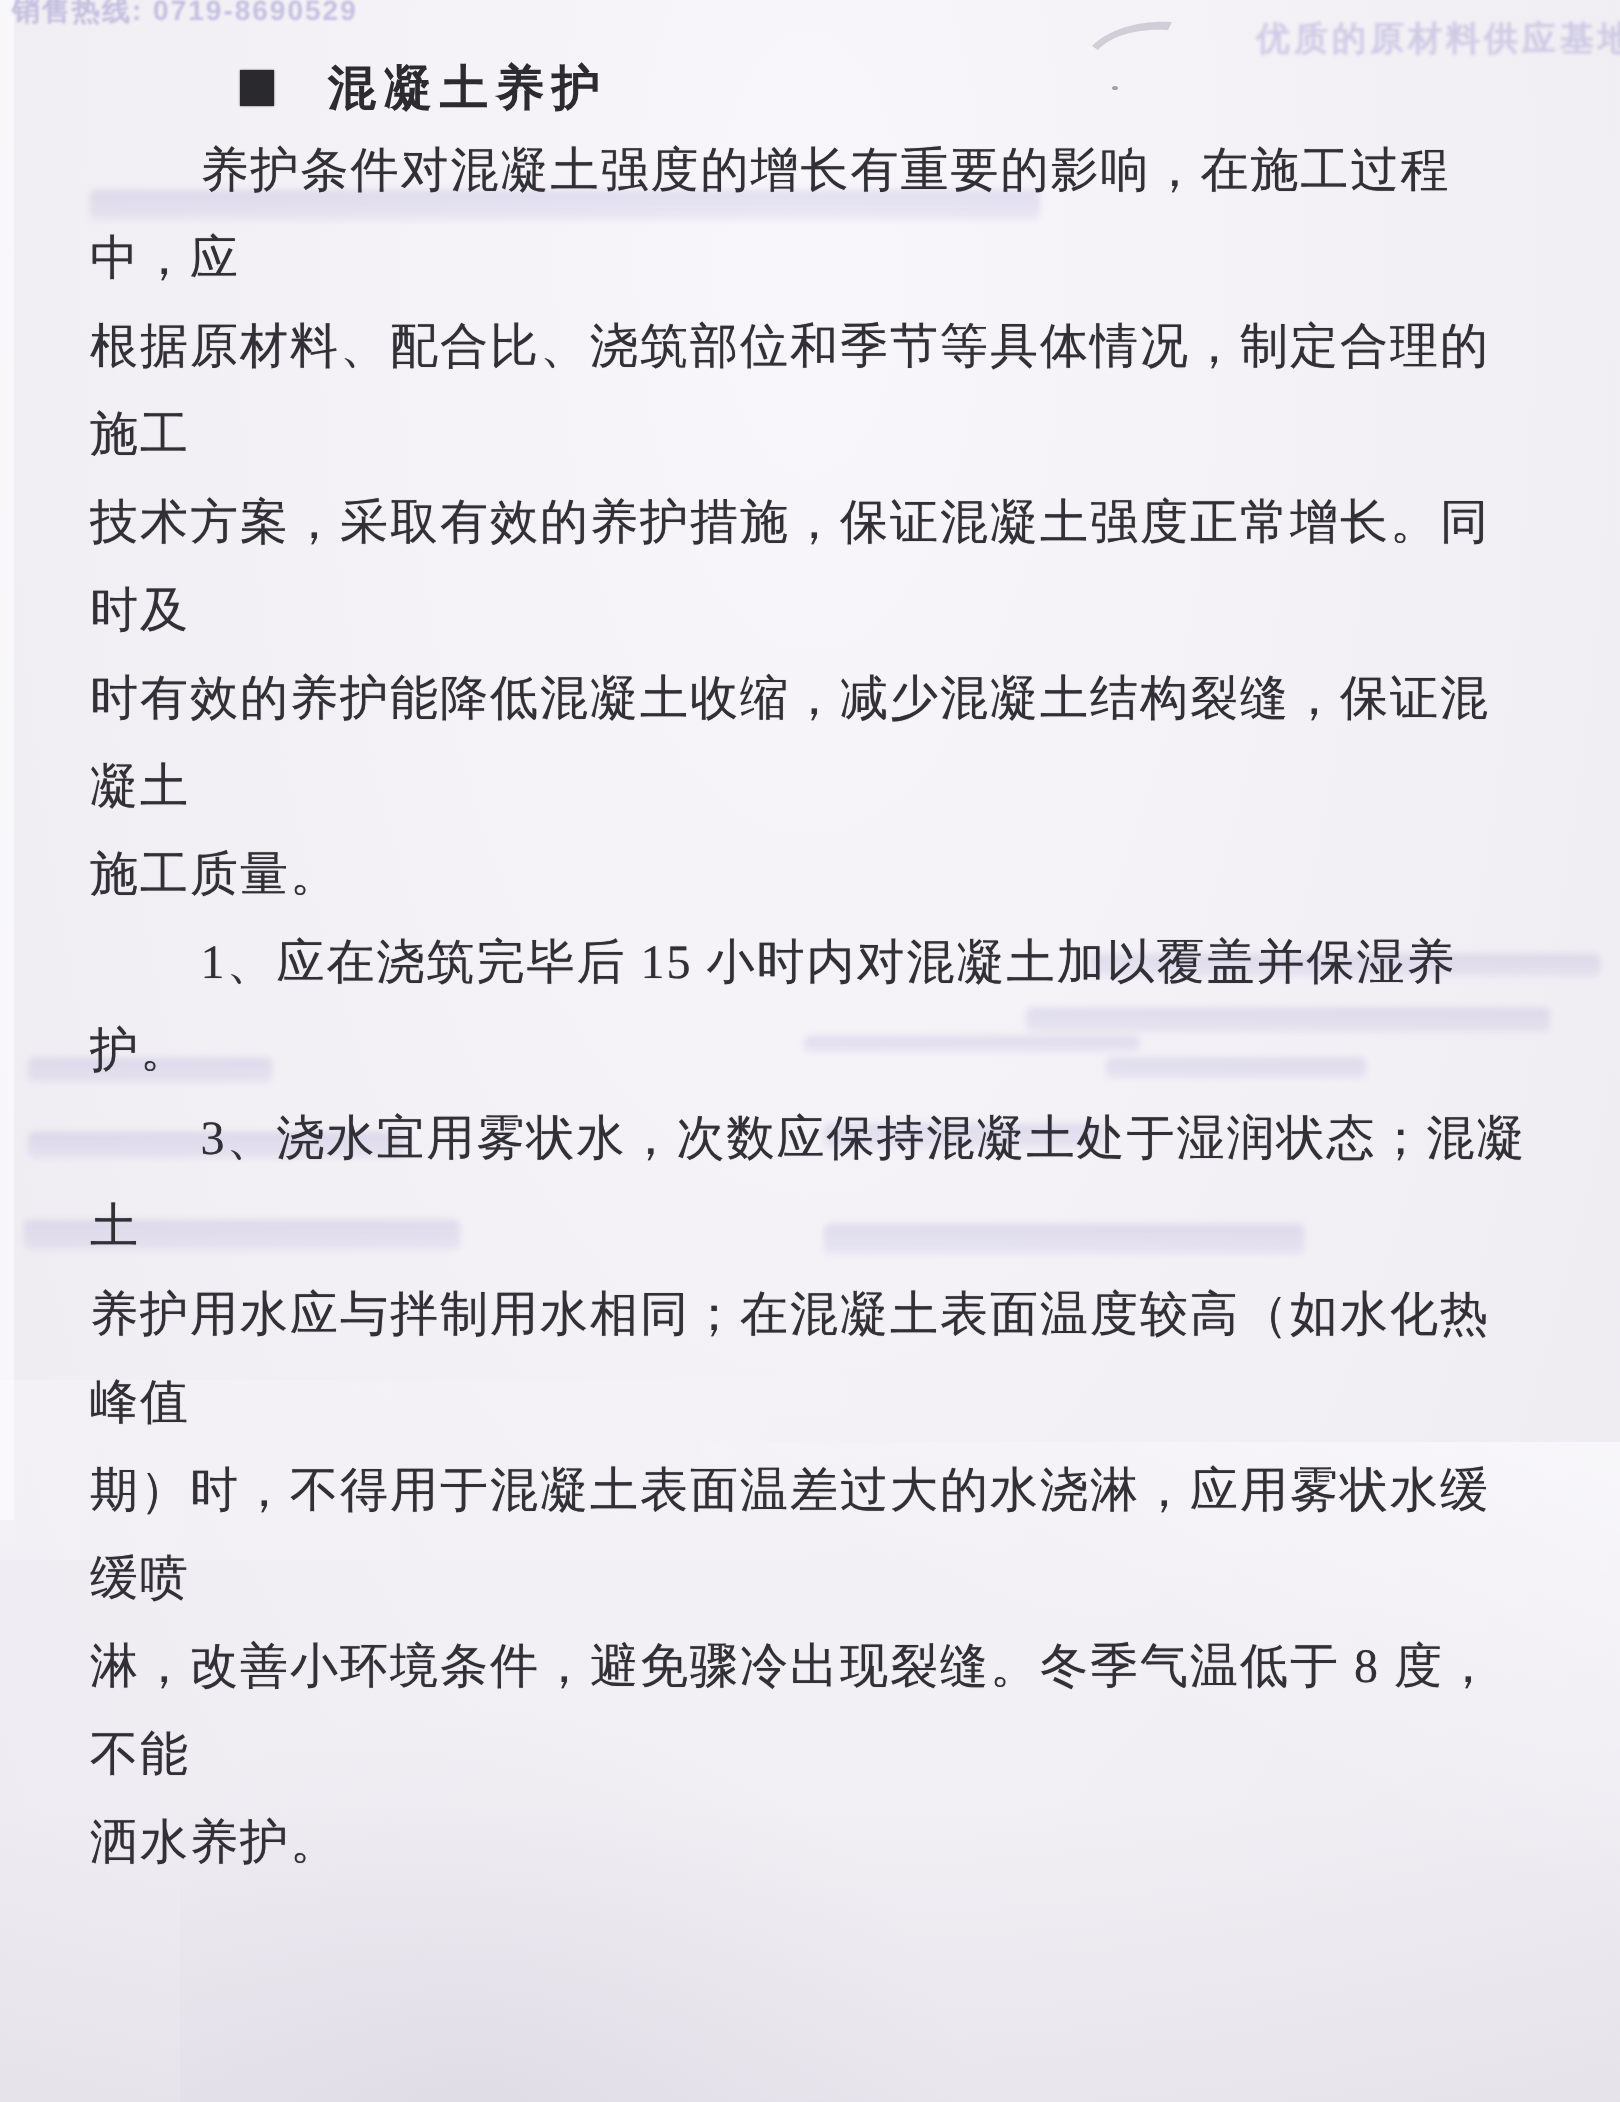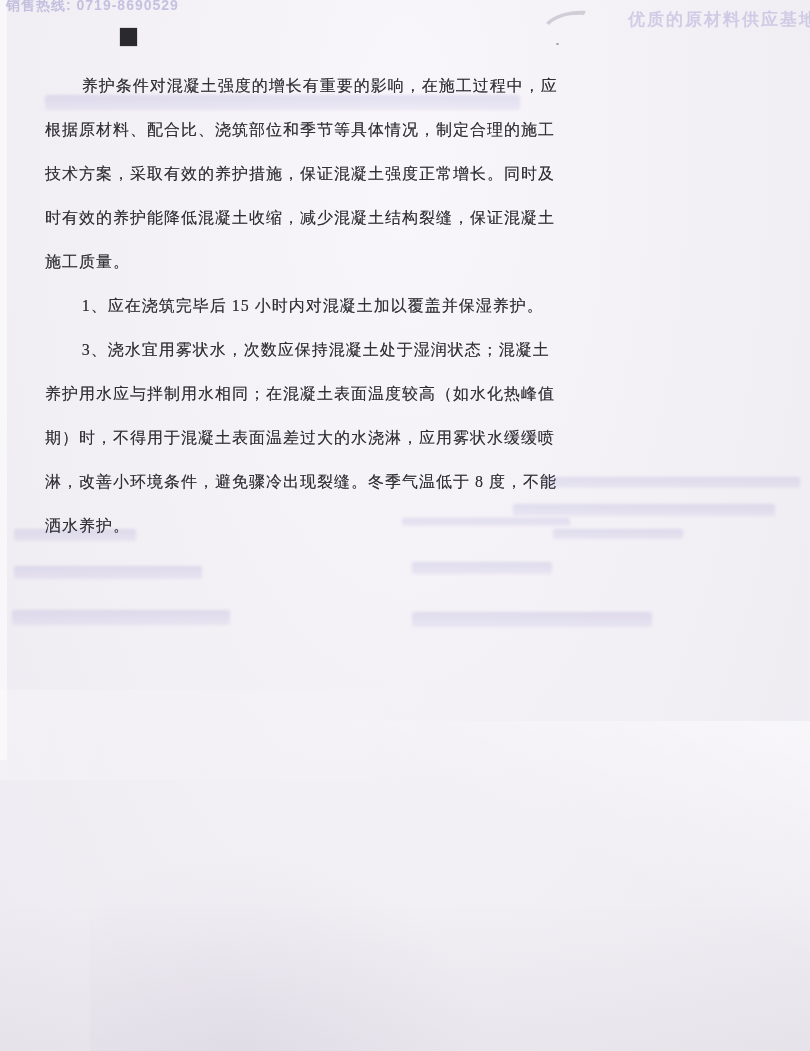--- a/index.html
+++ b/index.html
@@ -91,21 +91,21 @@
   .heading .title {
     font-size: 24px; font-weight: bold; letter-spacing: 4px;
     color: #2b2b30;
   }
   .bodytext {
     position: absolute; top: 64px; left: 45px; width: 724px;
     color: #303036;
   }
   .bodytext p {
     margin: 0;
-    font-size: 16px;
+    font-size: 24px;
     line-height: 44px;
     letter-spacing: 1px;
     white-space: pre-line;
     text-indent: 2.3em;
     text-shadow: 0 0 0.4px rgba(40,40,50,0.55);
   }
 </style>
 </head>
 <body>
 
@@ -132,20 +132,21 @@
   <div class="smudge s4"></div>
   <div class="smudge s5"></div>
   <div class="smudge s6"></div>
   <div class="smudge s7"></div>
   <div class="smudge s8"></div>
   <div class="smudge s9"></div>
   <div class="smudge s10"></div>
 
   <div class="heading">
     <span class="bullet"></span>
+    <span class="title">混凝土养护</span>
   </div>
 
   <div class="bodytext">
     <p>养护条件对混凝土强度的增长有重要的影响，在施工过程中，应
 根据原材料、配合比、浇筑部位和季节等具体情况，制定合理的施工
 技术方案，采取有效的养护措施，保证混凝土强度正常增长。同时及
 时有效的养护能降低混凝土收缩，减少混凝土结构裂缝，保证混凝土
 施工质量。</p>
     <p>1、应在浇筑完毕后 15 小时内对混凝土加以覆盖并保湿养护。</p>
     <p>3、浇水宜用雾状水，次数应保持混凝土处于湿润状态；混凝土

